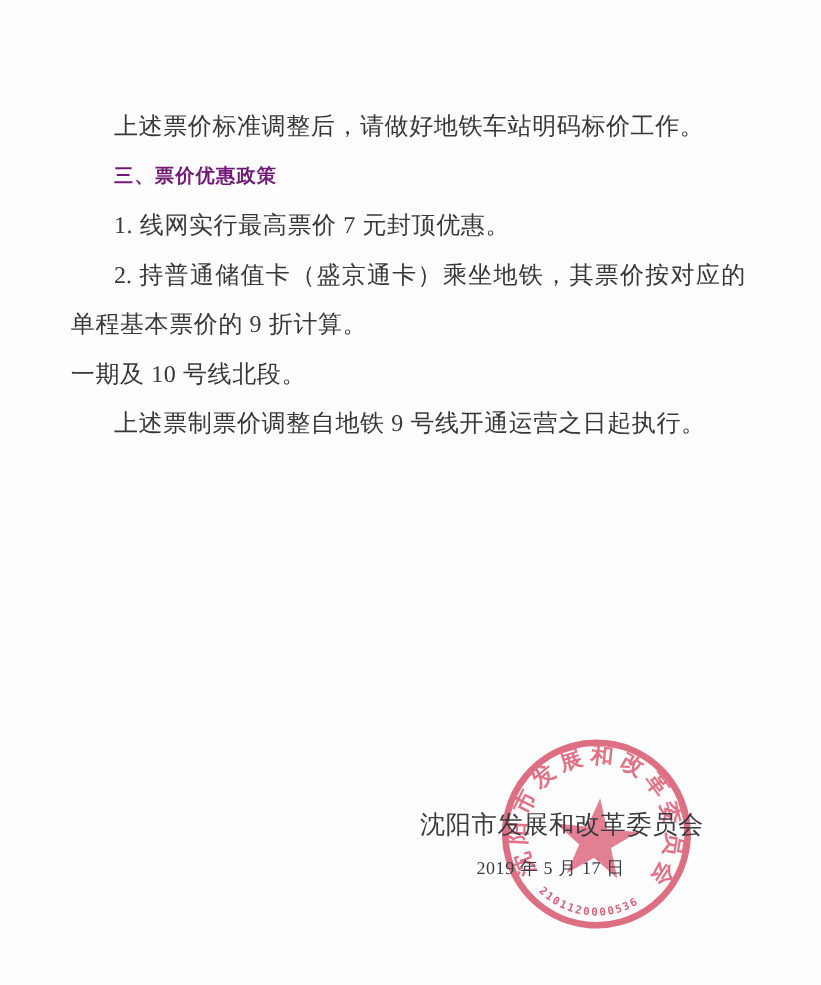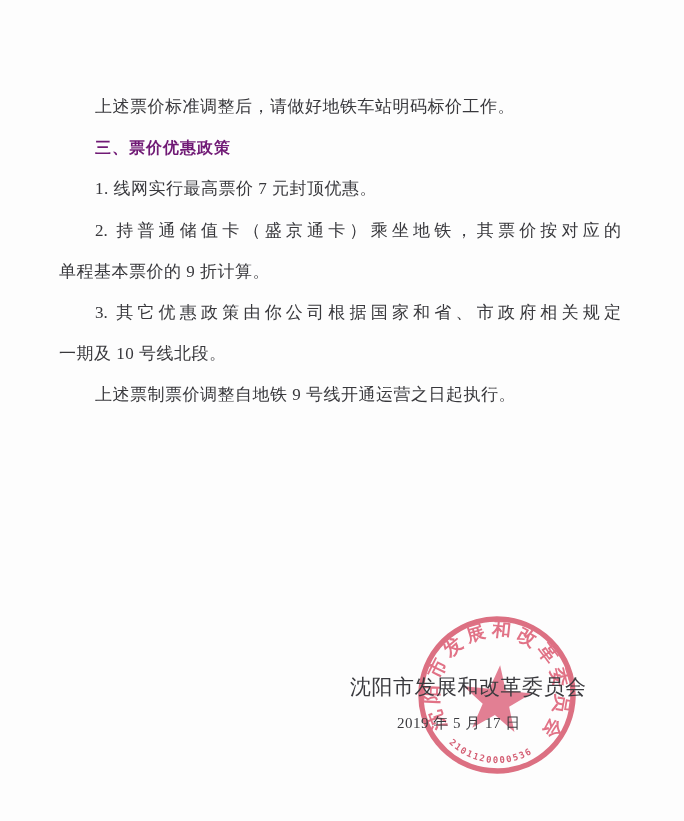--- a/index.html
+++ b/index.html
@@ -10,21 +10,21 @@
     overflow:hidden;
     font-family:"Liberation Serif","DejaVu Serif",serif;
   }
   .doc-body{
     position:absolute;
     left:59px;top:86px;width:562px;
     color:#38383c;
   }
   .ln{
     height:41.2px;line-height:41.2px;
-    font-size:17px;
+    font-size:20px;
     letter-spacing:0.5px;
     white-space:nowrap;
   }
   .ln.ind{text-indent:36px;}
   .ln.fill{
     white-space:normal;
     text-align:justify;
     text-align-last:justify;
     letter-spacing:0;
   }
@@ -67,21 +67,20 @@
 <body>
 
 <div class="page">
 
   <div class="doc-body">
     <div class="ln ind">上述票价标准调整后，请做好地铁车站明码标价工作。</div>
     <div class="ln ind h">三、票价优惠政策</div>
     <div class="ln ind">1. 线网实行最高票价 7 元封顶优惠。</div>
     <div class="ln ind fill">2. 持普通储值卡（盛京通卡）乘坐地铁，其票价按对应的</div>
     <div class="ln">单程基本票价的 9 折计算。</div>
-    <div class="ln ind fill">3. 其它优惠政策由你公司根据国家和省、市政府相关规定</div>
     <div class="ln">一期及 10 号线北段。</div>
     <div class="ln ind">上述票制票价调整自地铁 9 号线开通运营之日起执行。</div>
   </div>
 
   <svg class="seal" viewBox="-85 -85 170 170" aria-hidden="true">
     <g transform="rotate(6)">
       <defs>
         <path id="arcTop" d="M -45.2 37.9 A 59 59 0 1 1 45.2 37.9" fill="none"></path>
         <path id="arcBottom" d="M -43.7 52.1 A 68 68 0 0 0 43.7 52.1" fill="none"></path>
       </defs>

